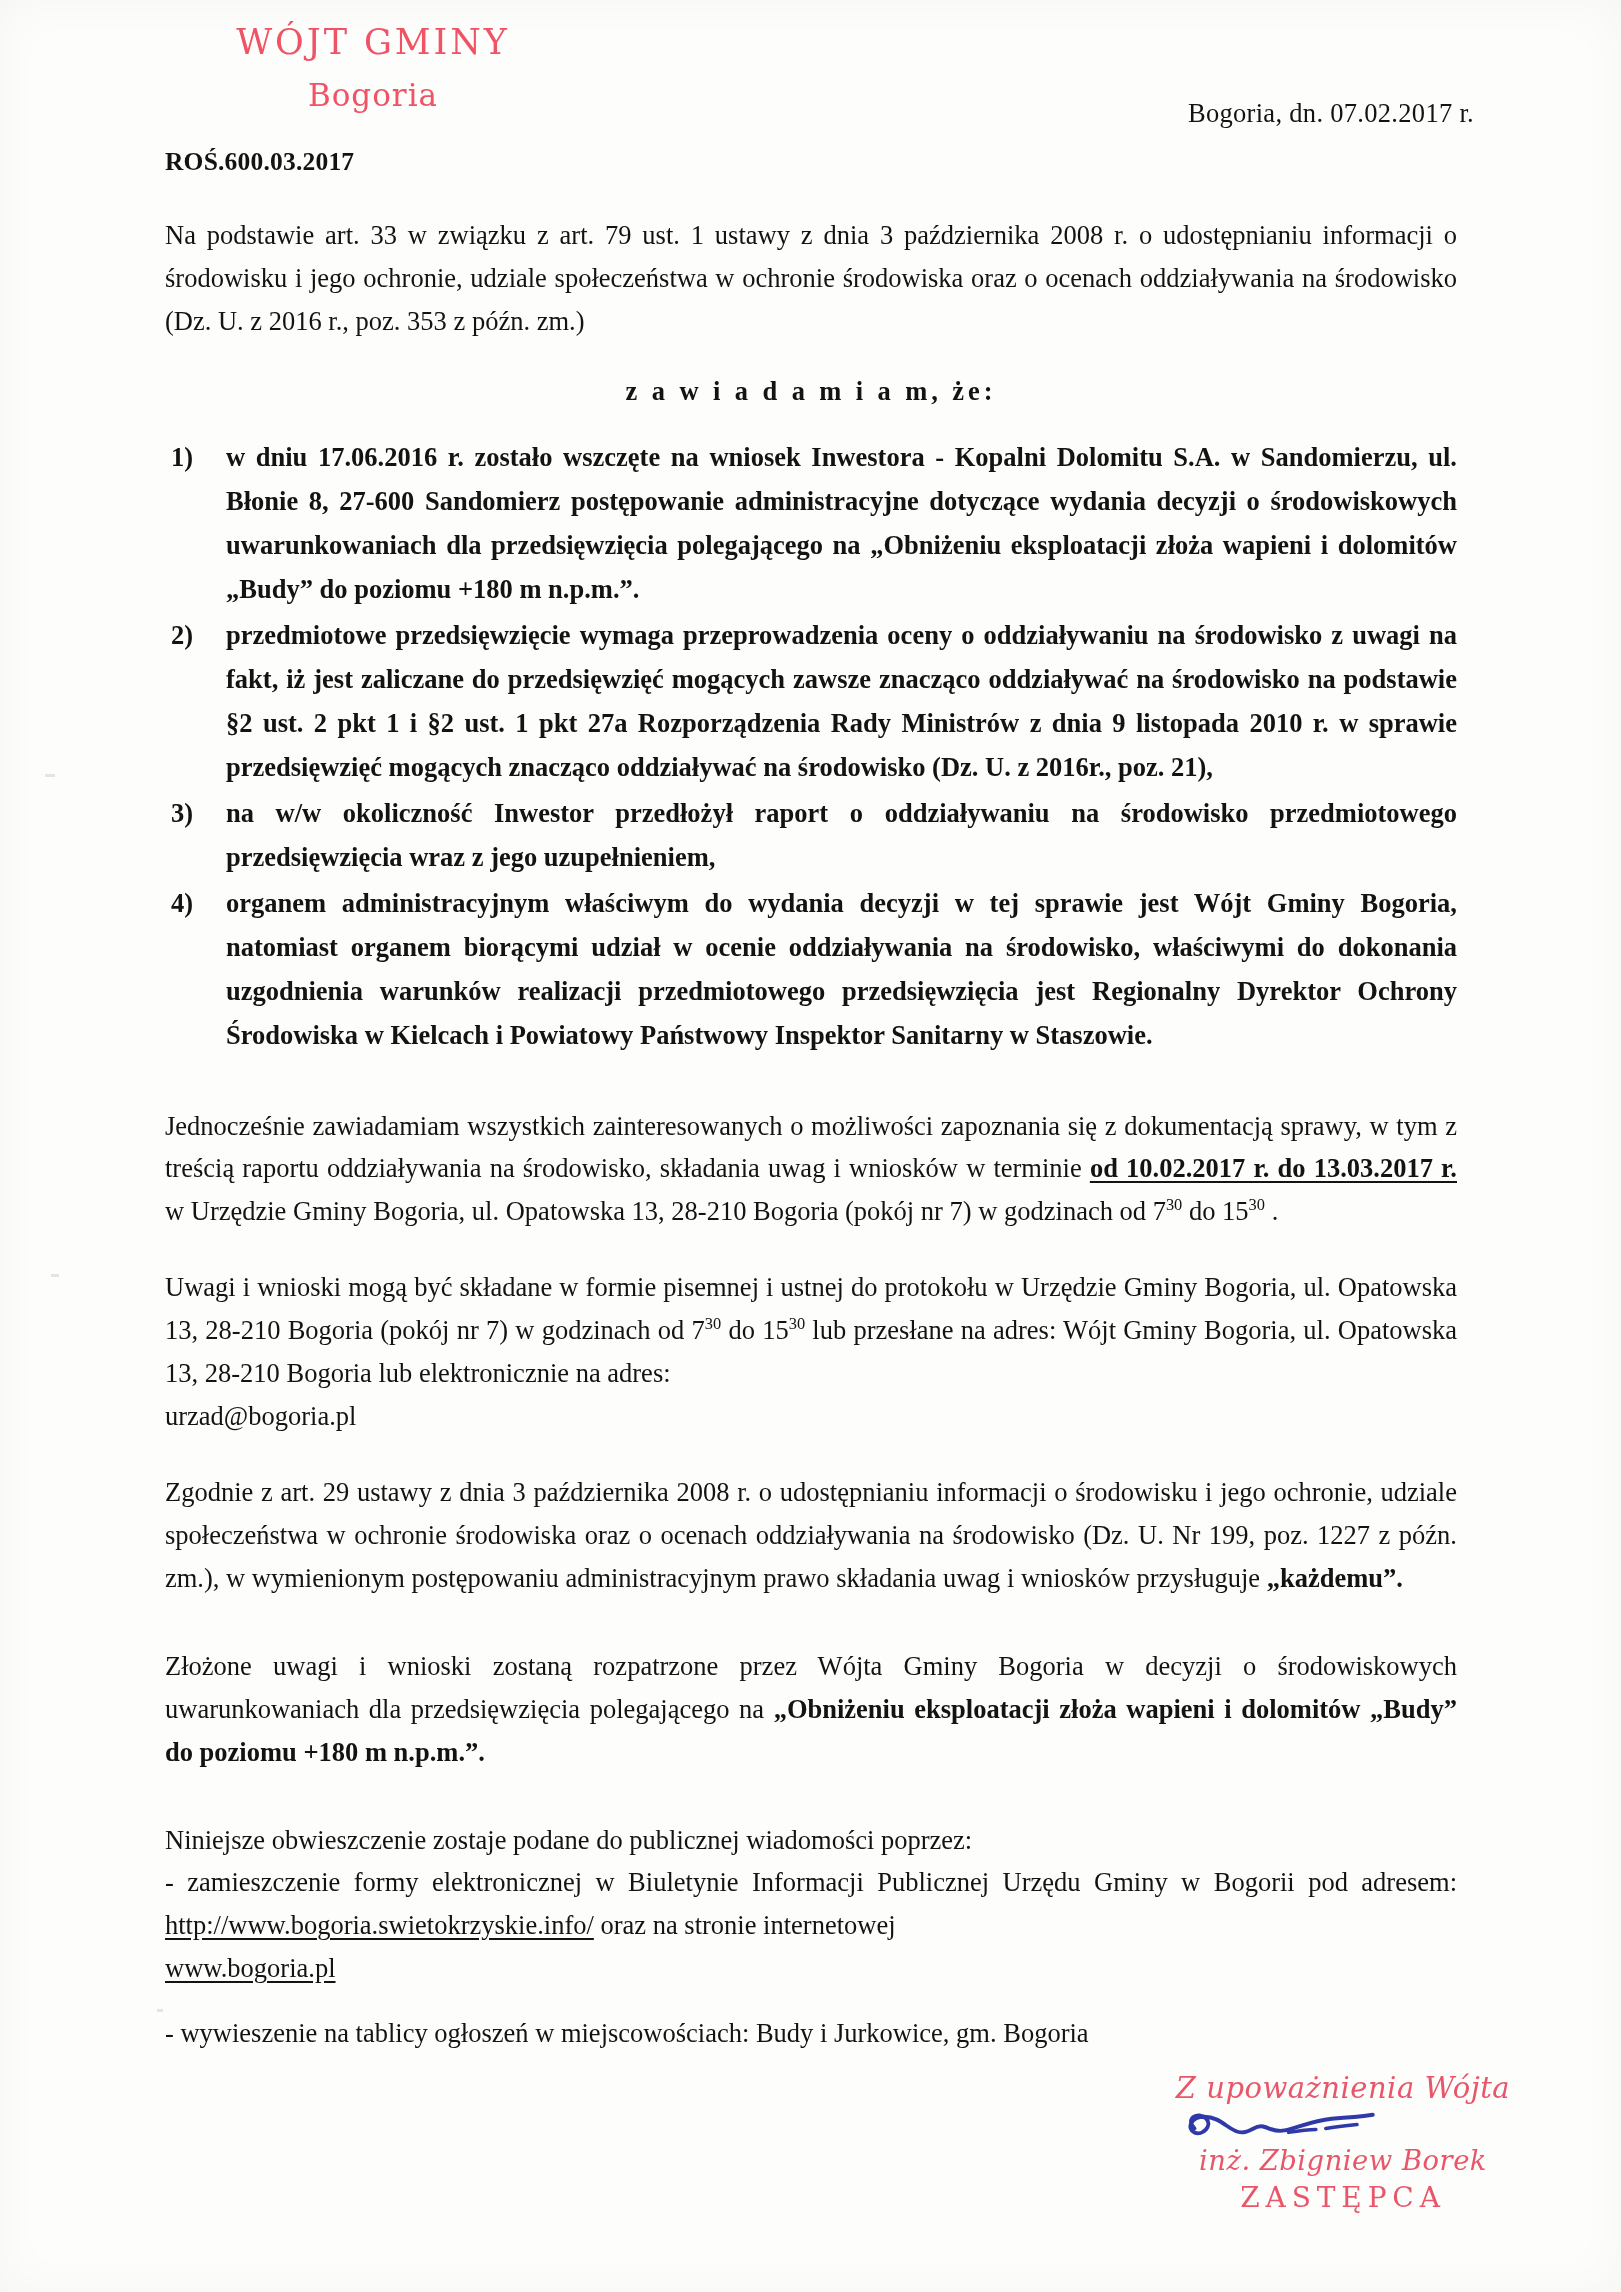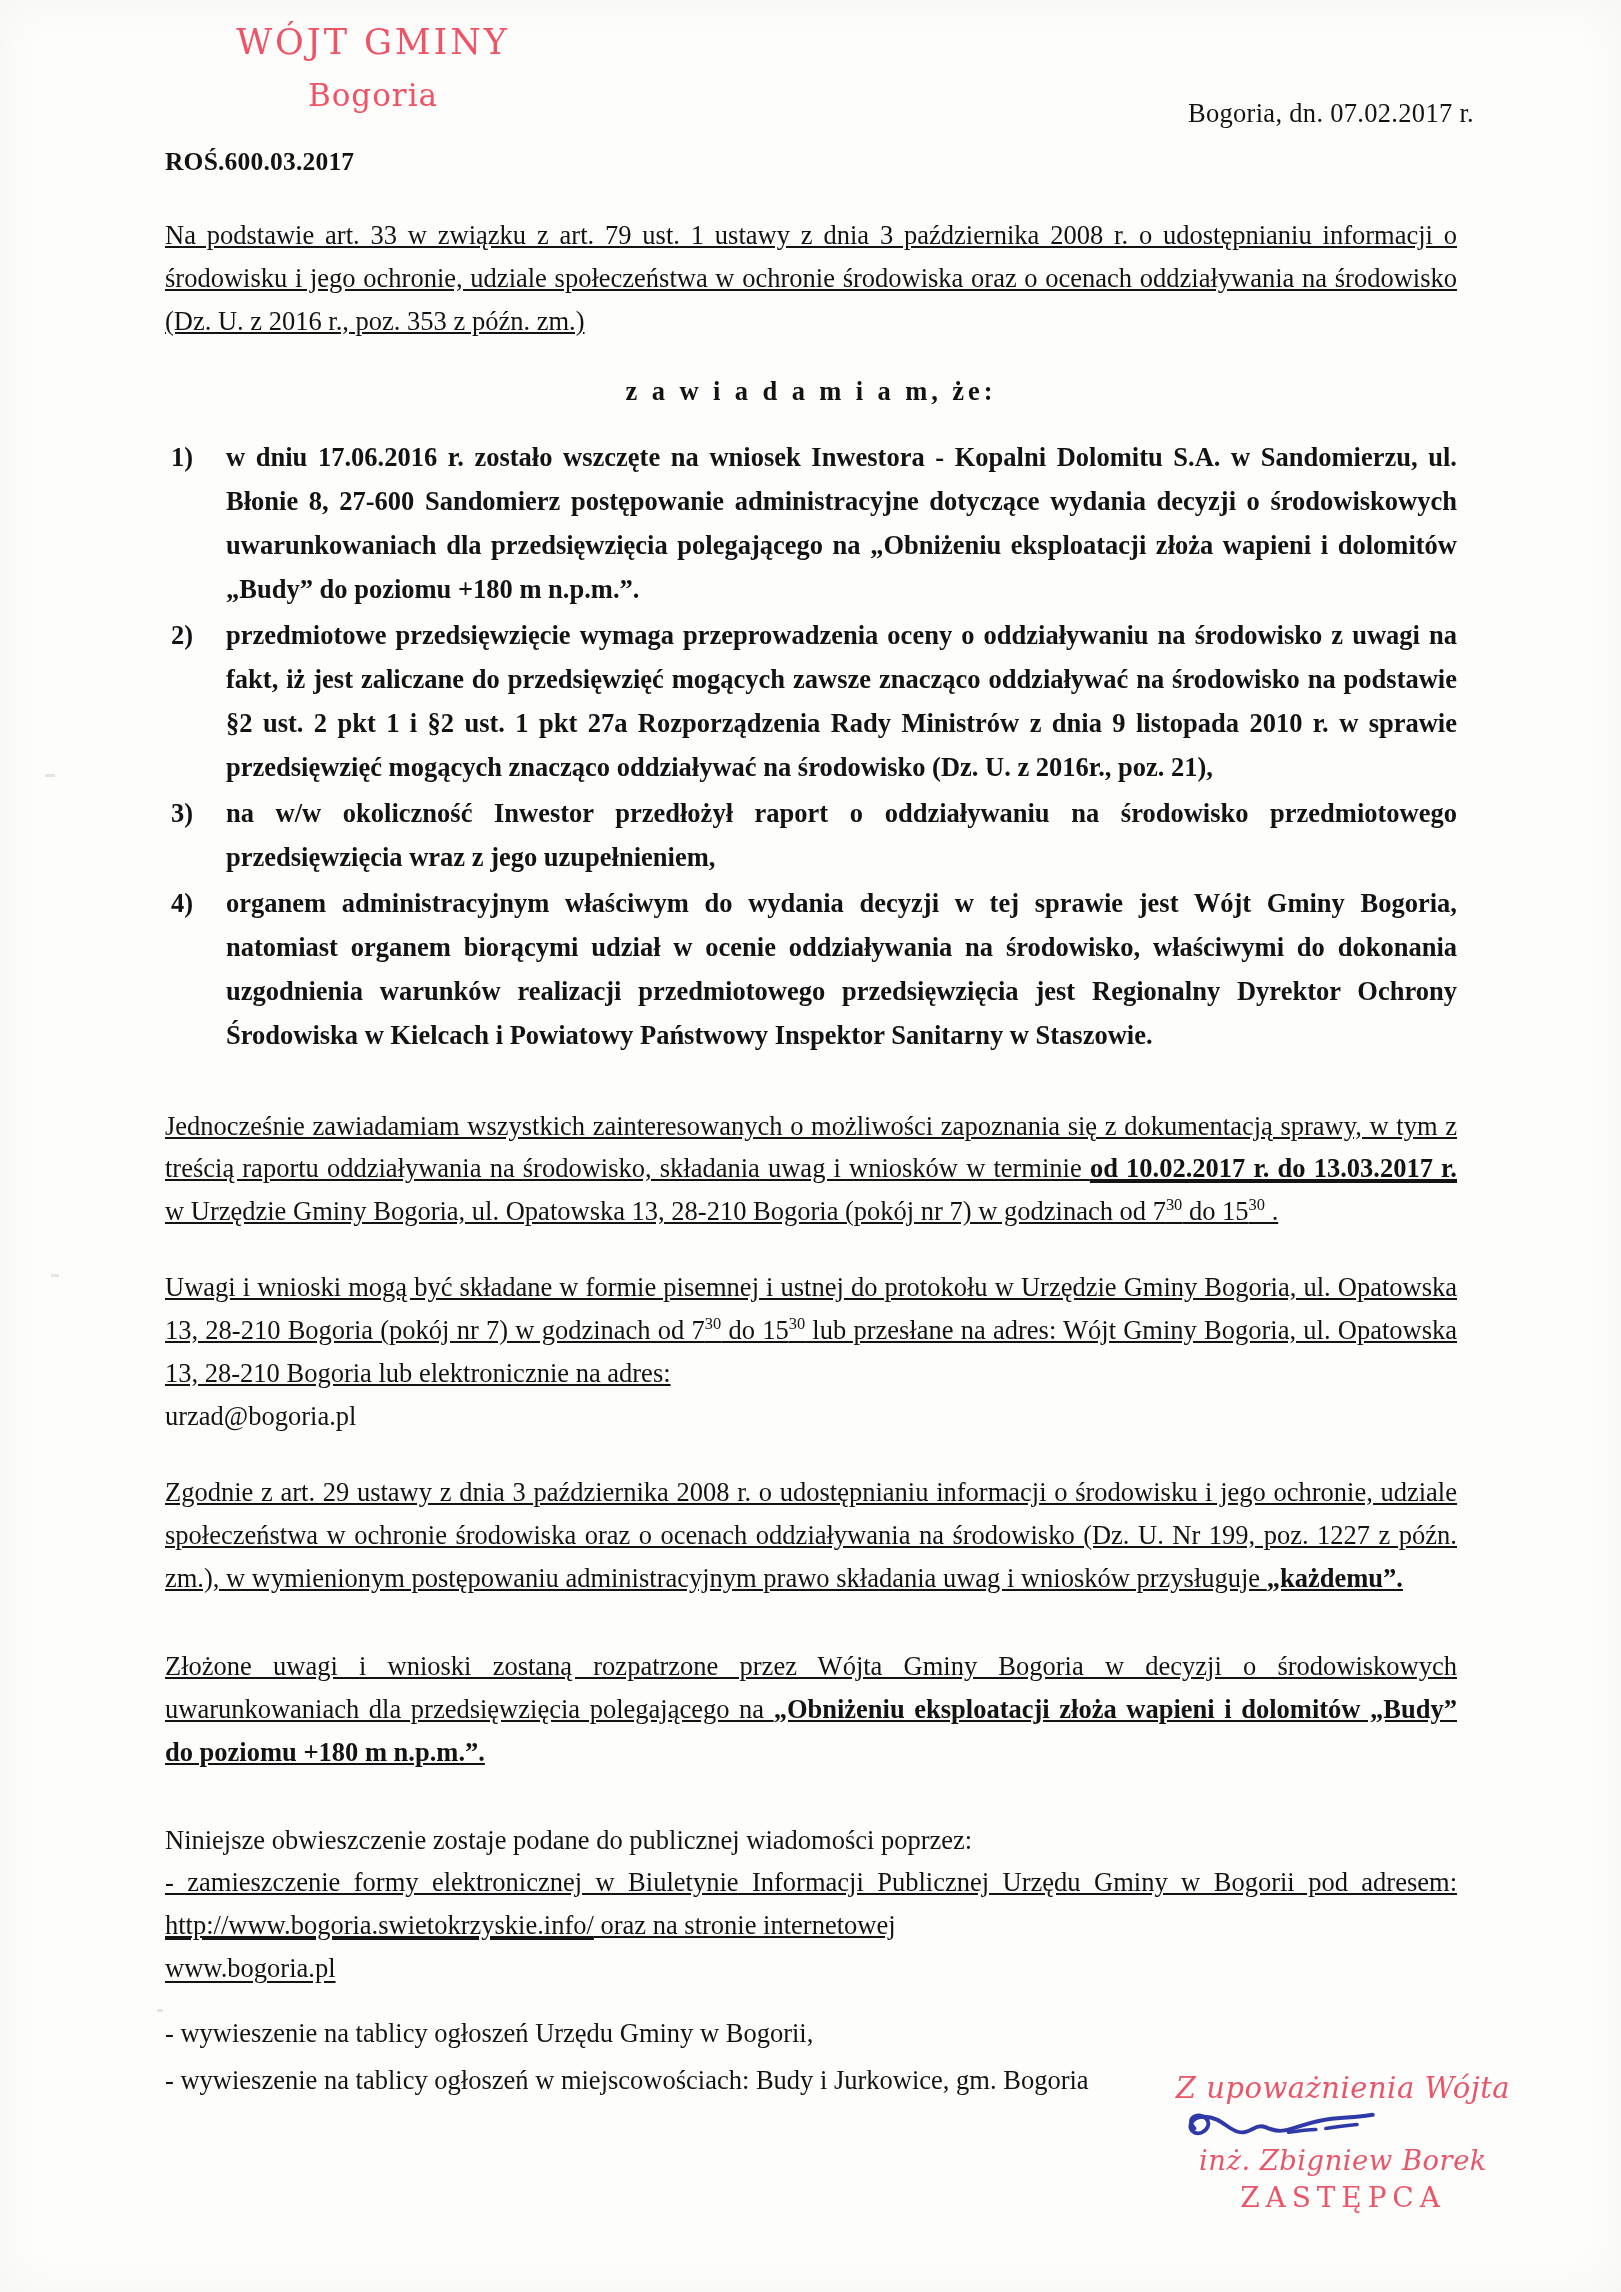--- a/index.html
+++ b/index.html
@@ -88,21 +88,20 @@
     letter-spacing: 7.8px;
     margin: 0 0 47px 0;
   }
 
   p.para {
     margin: 0 0 0 0;
     font-size: 26.5px;
     line-height: 1.62;
     text-align: justify;
     text-justify: inter-word;
-    text-decoration: underline;
   }
 
   .notify-line {
     text-align: center;
     font-size: 26.5px;
     font-weight: bold;
     letter-spacing: 3.9px;
     margin: 33px 0 29px 0;
   }
 
@@ -281,21 +280,20 @@
     <p class="para">
       <span>- zamieszczenie formy elektronicznej w Biuletynie Informacji Publicznej Urzędu Gminy w Bogorii pod adresem:  </span><span class="u-link">http://www.bogoria.swietokrzyskie.info/</span><span> oraz na stronie internetowej</span>
     </p>
     <div class="block-line">
       <span class="u-link">www.bogoria.pl</span>
     </div>
 
     <div class="gap-sm"></div>
 
     <ul class="pub">
-      <li>- wywieszenie na tablicy ogłoszeń Urzędu Gminy w Bogorii,</li>
       <li>- wywieszenie na tablicy ogłoszeń w miejscowościach: Budy i Jurkowice, gm. Bogoria</li>
     </ul>
 
   </div>
 
   <div class="sig-stamp">
     <div class="sig-auth">Z upoważnienia Wójta</div>
     <div class="sig-scribble">
       <svg width="294" height="49" viewBox="0 0 300 50" fill="none" xmlns="http://www.w3.org/2000/svg" aria-hidden="true">
         <path d="M30 26 C20 16, 34 8, 42 16 C49 23, 38 34, 30 30 C22 26, 26 14, 40 14 C58 14, 66 30, 78 30 C88 30, 92 22, 100 24 C108 26, 112 30, 122 28 C136 25, 150 18, 170 16 C186 15, 198 14, 212 12" stroke="#2f3aa8" stroke-width="4" stroke-linecap="round" stroke-linejoin="round"></path>

